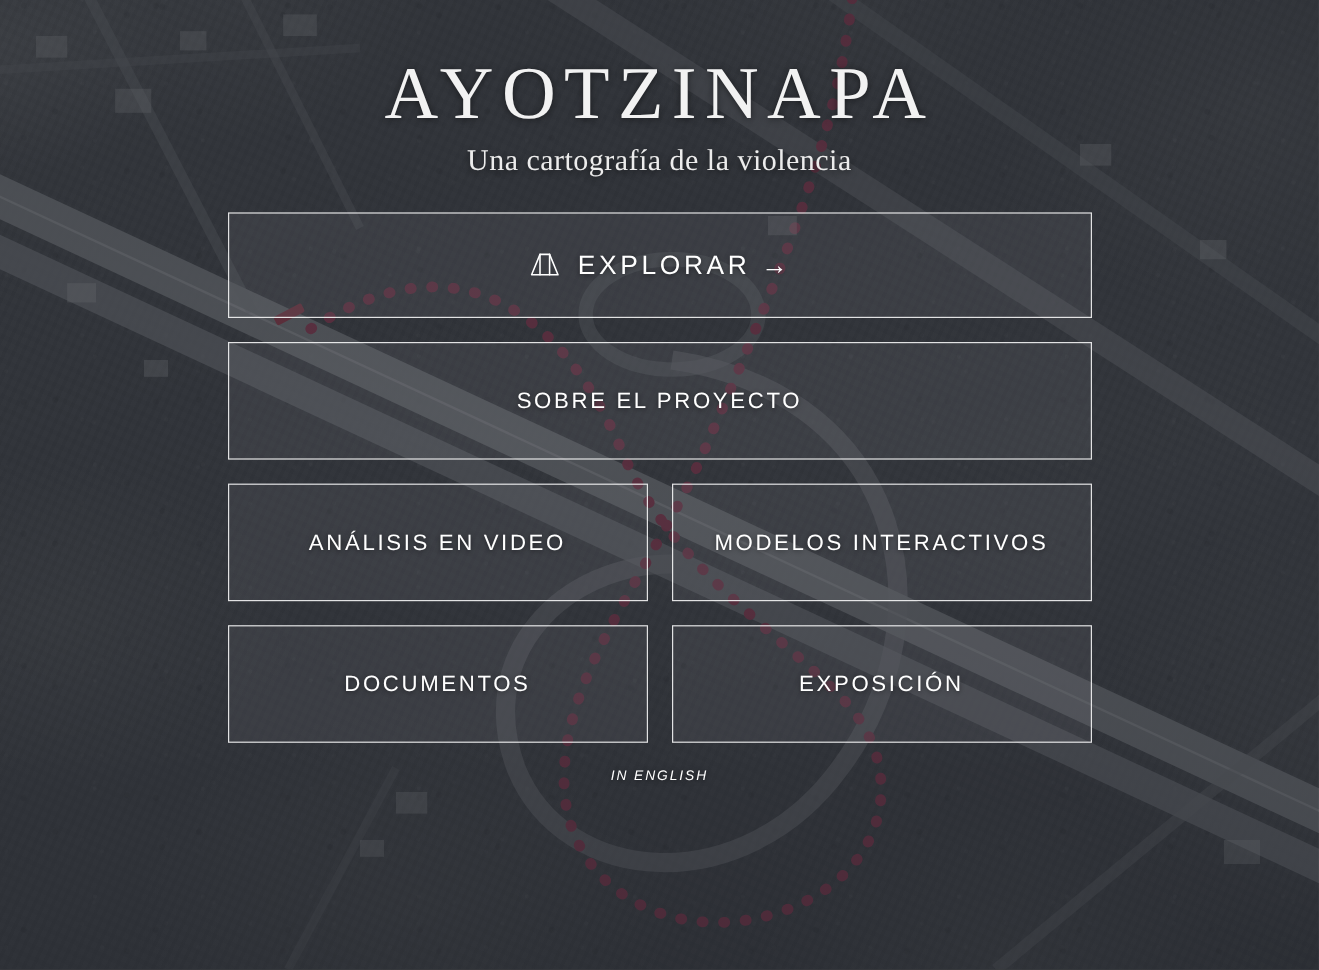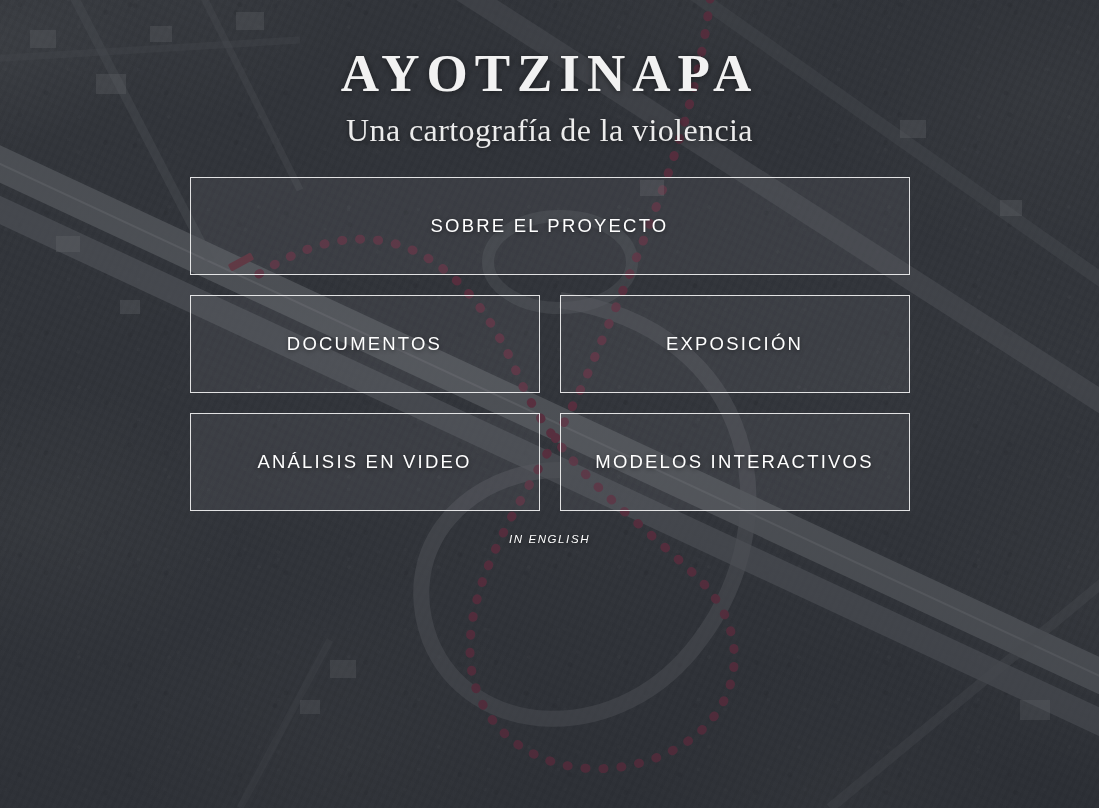--- a/index.html
+++ b/index.html
@@ -84,32 +84,32 @@
     width: 1099px;
     height: 808px;
     display: flex;
     flex-direction: column;
     align-items: center;
   }
 
   #site-title {
     margin-top: 46px;
     font-family: "Liberation Serif", serif;
-    font-size: 53px;
+    font-size: 62px;
     letter-spacing: 7px;
     color: #f2f2f2;
-    font-weight: 700;
+    font-weight: 400;
     line-height: 1.05;
     text-shadow: 0 1px 6px rgba(0,0,0,0.5);
   }
 
   #site-subtitle {
     margin-top: 10px;
     font-family: "Liberation Serif", serif;
-    font-size: 32px;
+    font-size: 25px;
     color: #ececec;
     letter-spacing: 0.4px;
     text-shadow: 0 1px 5px rgba(0,0,0,0.5);
   }
 
   #menu {
     width: 720px;
     margin-top: 28px;
     display: flex;
     flex-direction: column;
@@ -217,42 +217,52 @@
   <div id="tint"></div>
 </div>
 
 <div id="content">
 
   <h1 id="site-title">AYOTZINAPA</h1>
   <div id="site-subtitle">Una cartografía de la violencia</div>
 
   <nav id="menu">
 
+    <div class="tile" id="explore-tile">
+      <span id="explore-icon">
+        <svg width="28" height="26" viewBox="0 0 28 26" fill="none" stroke="#ffffff" stroke-width="1.3" stroke-linejoin="round" stroke-linecap="round">
+          <path d="M3 21 L10 4 L18 4 L25 21 Z"></path>
+          <path d="M10 4 L10 21"></path>
+          <path d="M18 4 L18 21"></path>
+        </svg>
+      </span>
+      <span>EXPLORAR →</span>
+    </div>
 
     <div class="tile-row">
       <div class="tile">
         <span>SOBRE EL PROYECTO</span>
       </div>
     </div>
 
     <div class="tile-row">
       <div class="tile">
+        <span>ANÁLISIS EN VIDEO</span>
+      </div>
+      <div class="tile">
+        <span>MODELOS INTERACTIVOS</span>
+      </div>
+    </div>
+
+    <div class="tile-row">
+      <div class="tile">
         <span>DOCUMENTOS</span>
       </div>
       <div class="tile">
         <span>EXPOSICIÓN</span>
       </div>
     </div>
 
-    <div class="tile-row">
-      <div class="tile">
-        <span>ANÁLISIS EN VIDEO</span>
-      </div>
-      <div class="tile">
-        <span>MODELOS INTERACTIVOS</span>
-      </div>
-    </div>
-
   </nav>
 
   <div id="lang-link">IN ENGLISH</div>
 
 </div>
 
 </body></html>

